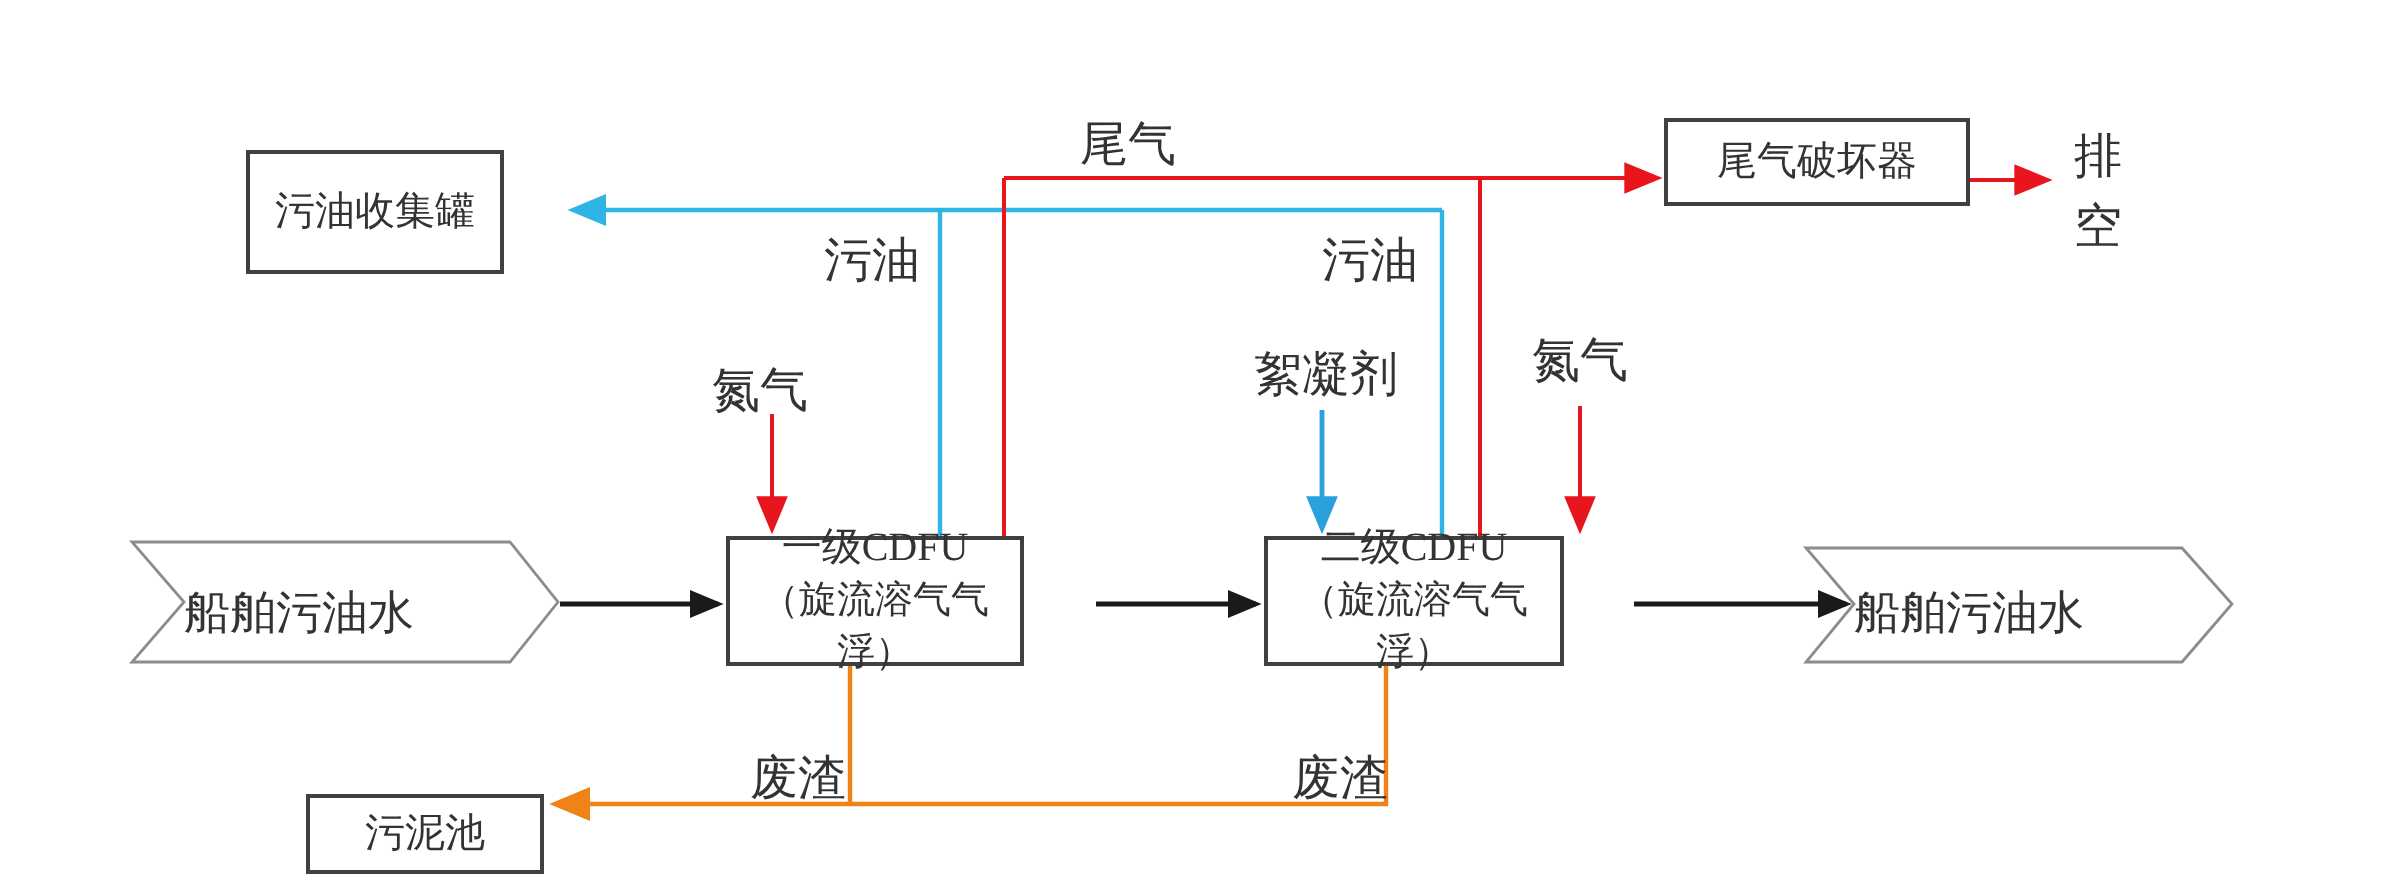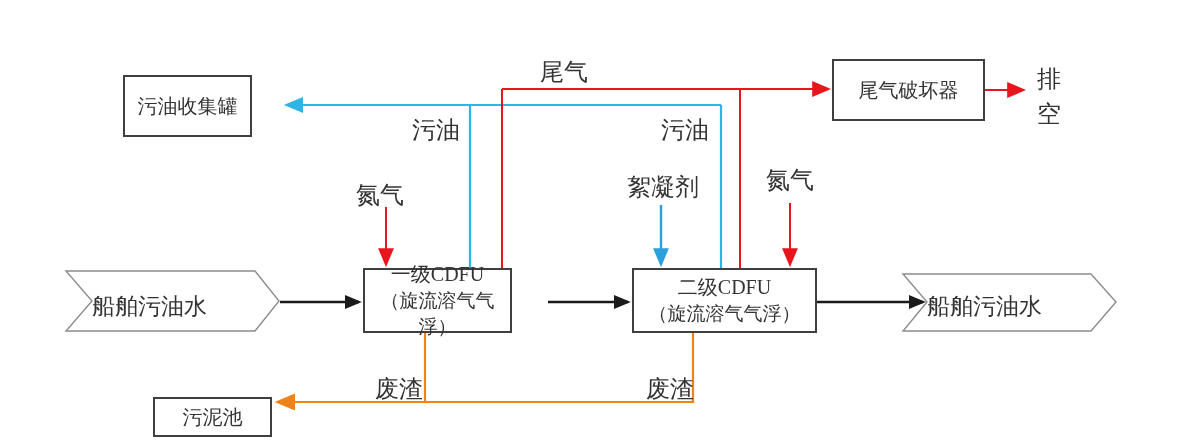--- a/index.html
+++ b/index.html
@@ -72,30 +72,30 @@
     <path class="blue" d="M661,205 L661,264" marker-end="url(#ah-blue)"></path>
 
     <path class="orange" d="M425,333 L425,402"></path>
     <path class="orange" d="M693,333 L693,402 L278,402" marker-end="url(#ah-orange)"></path>
   </svg>
 
   <div class="node" style="left:123px;top:75px;width:129px;height:62px;">
     <span>污油收集罐</span>
   </div>
 
-  <div class="node" style="left:832px;top:59px;width:153px;height:62px;">
+  <div class="node" style="left:832px;top:59px;width:153px;height:44px;">
     <span>尾气破坏器</span>
   </div>
 
   <div class="node" style="left:363px;top:268px;width:149px;height:65px;text-align:center;">
     <span class="l1">一级CDFU</span>
     <span class="l2">（旋流溶气气浮）</span>
   </div>
 
-  <div class="node" style="left:632px;top:268px;width:185px;height:65px;">
+  <div class="node" style="left:632px;top:268px;width:150px;height:65px;">
     <span class="l1">二级CDFU</span>
     <span class="l2">（旋流溶气气浮）</span>
   </div>
 
   <div class="node" style="left:153px;top:397px;width:119px;height:40px;">
     <span>污泥池</span>
   </div>
 
   <div class="chevlabel" style="left:92px;top:291px;width:175px;">船舶污油水</div>
   <div class="chevlabel" style="left:927px;top:291px;width:168px;">船舶污油水</div>

